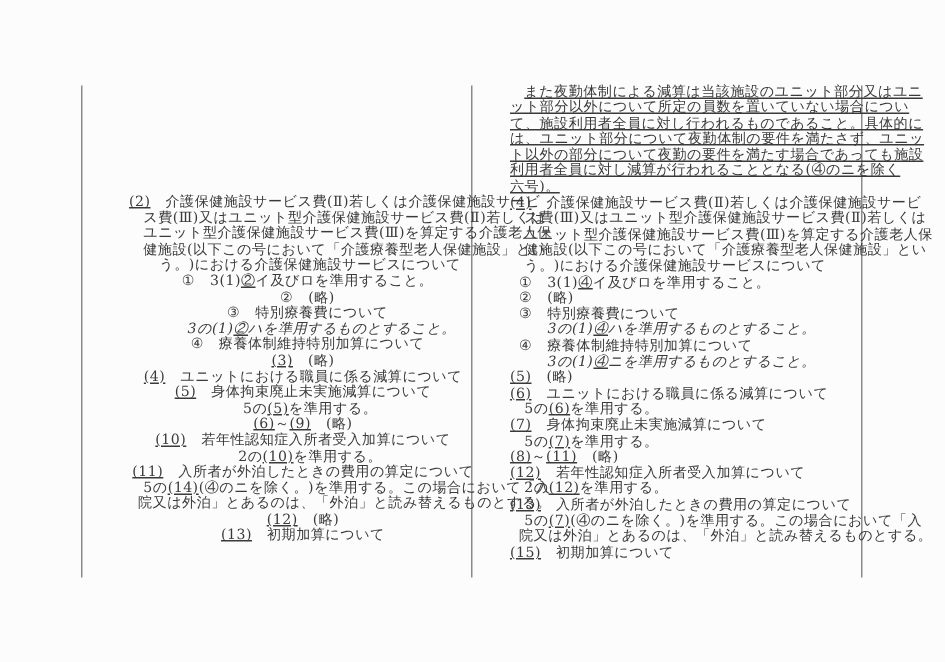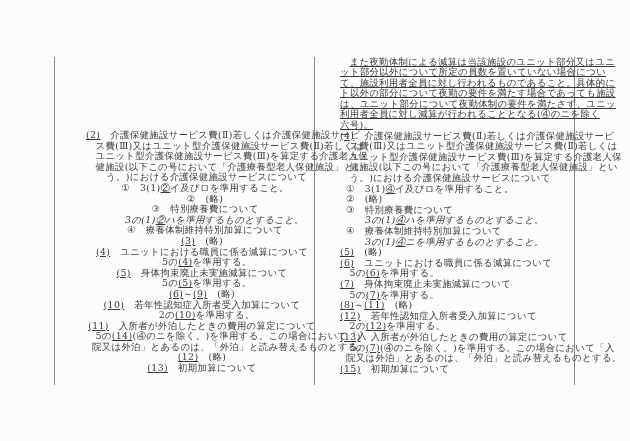--- a/index.html
+++ b/index.html
@@ -30,39 +30,38 @@
   <div class="row i1">ユニット型介護保健施設サービス費(Ⅲ)を算定する介護老人保</div>
   <div class="row i1">健施設(以下この号において「介護療養型老人保健施設」とい</div>
   <div class="row i1">う。)における介護保健施設サービスについて</div>
   <div class="row i3"><span>①</span><span class="gap"></span><span>3(1)</span><span class="u">②</span><span>イ及びロを準用すること。</span></div>
   <div class="row i3"><span>②</span><span class="gap"></span><span>(略)</span></div>
   <div class="row i3"><span>③</span><span class="gap"></span><span>特別療養費について</span></div>
   <div class="row i2"><span>3の(1)</span><span class="u">②</span><span>ハを準用するものとすること。</span></div>
   <div class="row i3"><span>④</span><span class="gap"></span><span>療養体制維持特別加算について</span></div>
   <div class="row"><span class="u">(3)</span><span class="gap"></span><span>(略)</span></div>
   <div class="row"><span class="u">(4)</span><span class="gap"></span><span>ユニットにおける職員に係る減算について</span></div>
-  <div class="row i1"><span>5の</span><span class="u">(4)</span><span>を準用する。</span></div>
   <div class="row"><span class="u">(5)</span><span class="gap"></span><span>身体拘束廃止未実施減算について</span></div>
   <div class="row i1"><span>5の</span><span class="u">(5)</span><span>を準用する。</span></div>
   <div class="row"><span class="u">(6)</span><span>～</span><span class="u">(9)</span><span class="gap"></span><span>(略)</span></div>
   <div class="row"><span class="u">(10)</span><span class="gap"></span><span>若年性認知症入所者受入加算について</span></div>
   <div class="row i1"><span>2の</span><span class="u">(10)</span><span>を準用する。</span></div>
   <div class="row"><span class="u">(11)</span><span class="gap"></span><span>入所者が外泊したときの費用の算定について</span></div>
   <div class="row i1"><span>5の</span><span class="u">(14)</span><span>(④のニを除く。)を準用する。この場合において「入</span></div>
   <div class="row i3">院又は外泊」とあるのは、「外泊」と読み替えるものとする。</div>
   <div class="row"><span class="u">(12)</span><span class="gap"></span><span>(略)</span></div>
   <div class="row"><span class="u">(13)</span><span class="gap"></span><span>初期加算について</span></div>
 </div>
 
 <div class="col" style="left:340px; top:56.5px; width:232px;">
   <div class="row i1"><span class="u">また夜勤体制による減算は当該施設のユニット部分又はユニ</span></div>
   <div class="row"><span class="u">ット部分以外について所定の員数を置いていない場合につい</span></div>
   <div class="row"><span class="u">て、施設利用者全員に対し行われるものであること。具体的に</span></div>
+  <div class="row"><span class="u">は、ユニット部分について夜勤体制の要件を満たさず、ユニッ</span></div>
   <div class="row"><span class="u">ト以外の部分について夜勤の要件を満たす場合であっても施設</span></div>
-  <div class="row"><span class="u">は、ユニット部分について夜勤体制の要件を満たさず、ユニッ</span></div>
   <div class="row"><span class="u">利用者全員に対し減算が行われることとなる(④のニを除く</span></div>
   <div class="row"><span class="u">六号)。</span></div>
 
   <div class="row"><span class="u">(4)</span><span class="gap"></span><span>介護保健施設サービス費(Ⅱ)若しくは介護保健施設サービ</span></div>
   <div class="row i1">ス費(Ⅲ)又はユニット型介護保健施設サービス費(Ⅱ)若しくは</div>
   <div class="row i1">ユニット型介護保健施設サービス費(Ⅲ)を算定する介護老人保</div>
   <div class="row i1">健施設(以下この号において「介護療養型老人保健施設」とい</div>
   <div class="row i1">う。)における介護保健施設サービスについて</div>
   <div class="row i3"><span>①</span><span class="gap"></span><span>3(1)</span><span class="u">④</span><span>イ及びロを準用すること。</span></div>
   <div class="row i3"><span>②</span><span class="gap"></span><span>(略)</span></div>

